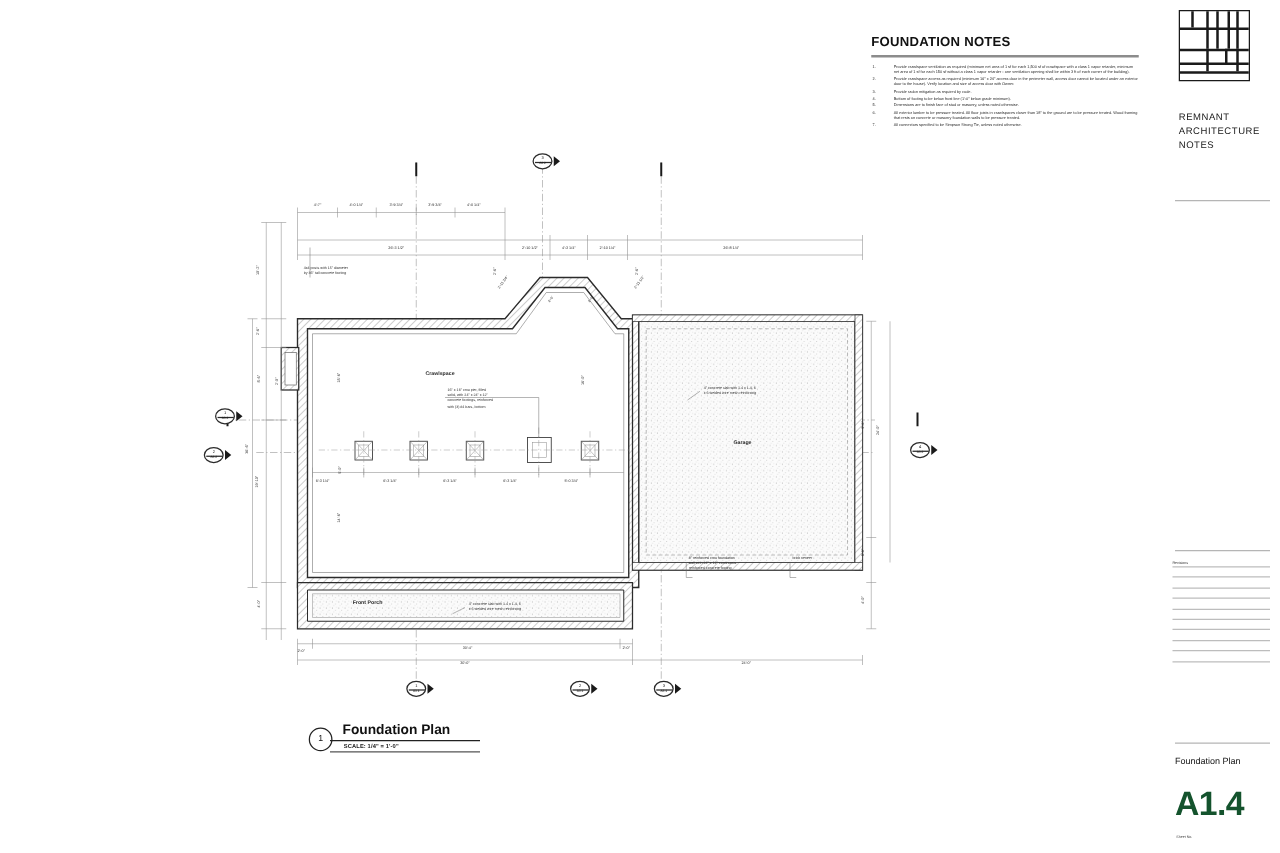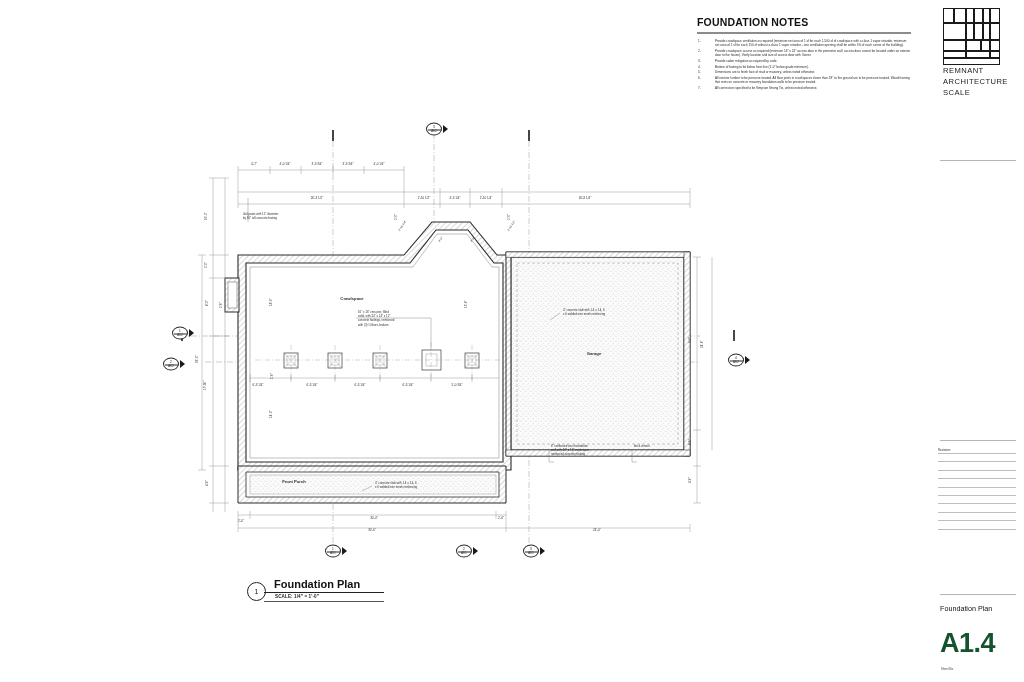--- a/index.html
+++ b/index.html
@@ -26,21 +26,21 @@
     position: absolute;
     left: 697px;
     top: 16px;
     width: 214px;
   }
   .notes-title {
     font-size: 10.5px;
     font-weight: bold;
     letter-spacing: 0.2px;
     color: #111;
-    margin: 0 0 4px 0;
+    margin: 12px 0 4px 0;
   }
   .notes-rule {
     height: 2px;
     background: #8c8c8c;
     width: 100%;
     margin-bottom: 5px;
   }
   .note-row {
     display: flex;
     font-size: 3.1px;
@@ -69,21 +69,21 @@
     position: relative;
     background: #fff;
     border: 1.6px solid #1a1a1a;
     box-sizing: border-box;
   }
   .logo-mark i {
     position: absolute;
     background: #1a1a1a;
   }
   .firm-name {
-    margin-top: 1px;
+    margin-top: 24px;
     font-size: 7.6px;
     line-height: 1.42;
     letter-spacing: 0.45px;
     color: #1a1a1a;
   }
   .tb-divider {
     position: absolute;
     left: 940px;
     width: 76px;
     height: 1px;
@@ -531,21 +531,21 @@
       <i style="left:38px;top:0;width:1.6px;height:30px;"></i>
       <i style="left:45px;top:0;width:1.6px;height:30px;"></i>
       <i style="left:21px;top:30px;width:1.6px;height:18px;"></i>
       <i style="left:36px;top:30px;width:1.6px;height:12px;"></i>
       <i style="left:45px;top:30px;width:1.6px;height:18px;"></i>
       <i style="left:9px;top:0;width:1.6px;height:13px;"></i>
     </div>
     <div class="firm-name">
       <div>REMNANT</div>
       <div>ARCHITECTURE</div>
-      <div>SCALE</div>
+      <div>NOTES</div>
     </div>
   </div>
 
   <div class="tb-divider" style="top:160px;"></div>
   <div class="tb-divider" style="top:440px;"></div>
   <div class="tb-divider" style="top:594px;"></div>
 
   <div class="revisions">
     <div class="rev-label">Revisions</div>
     <div class="rev-line"></div>

